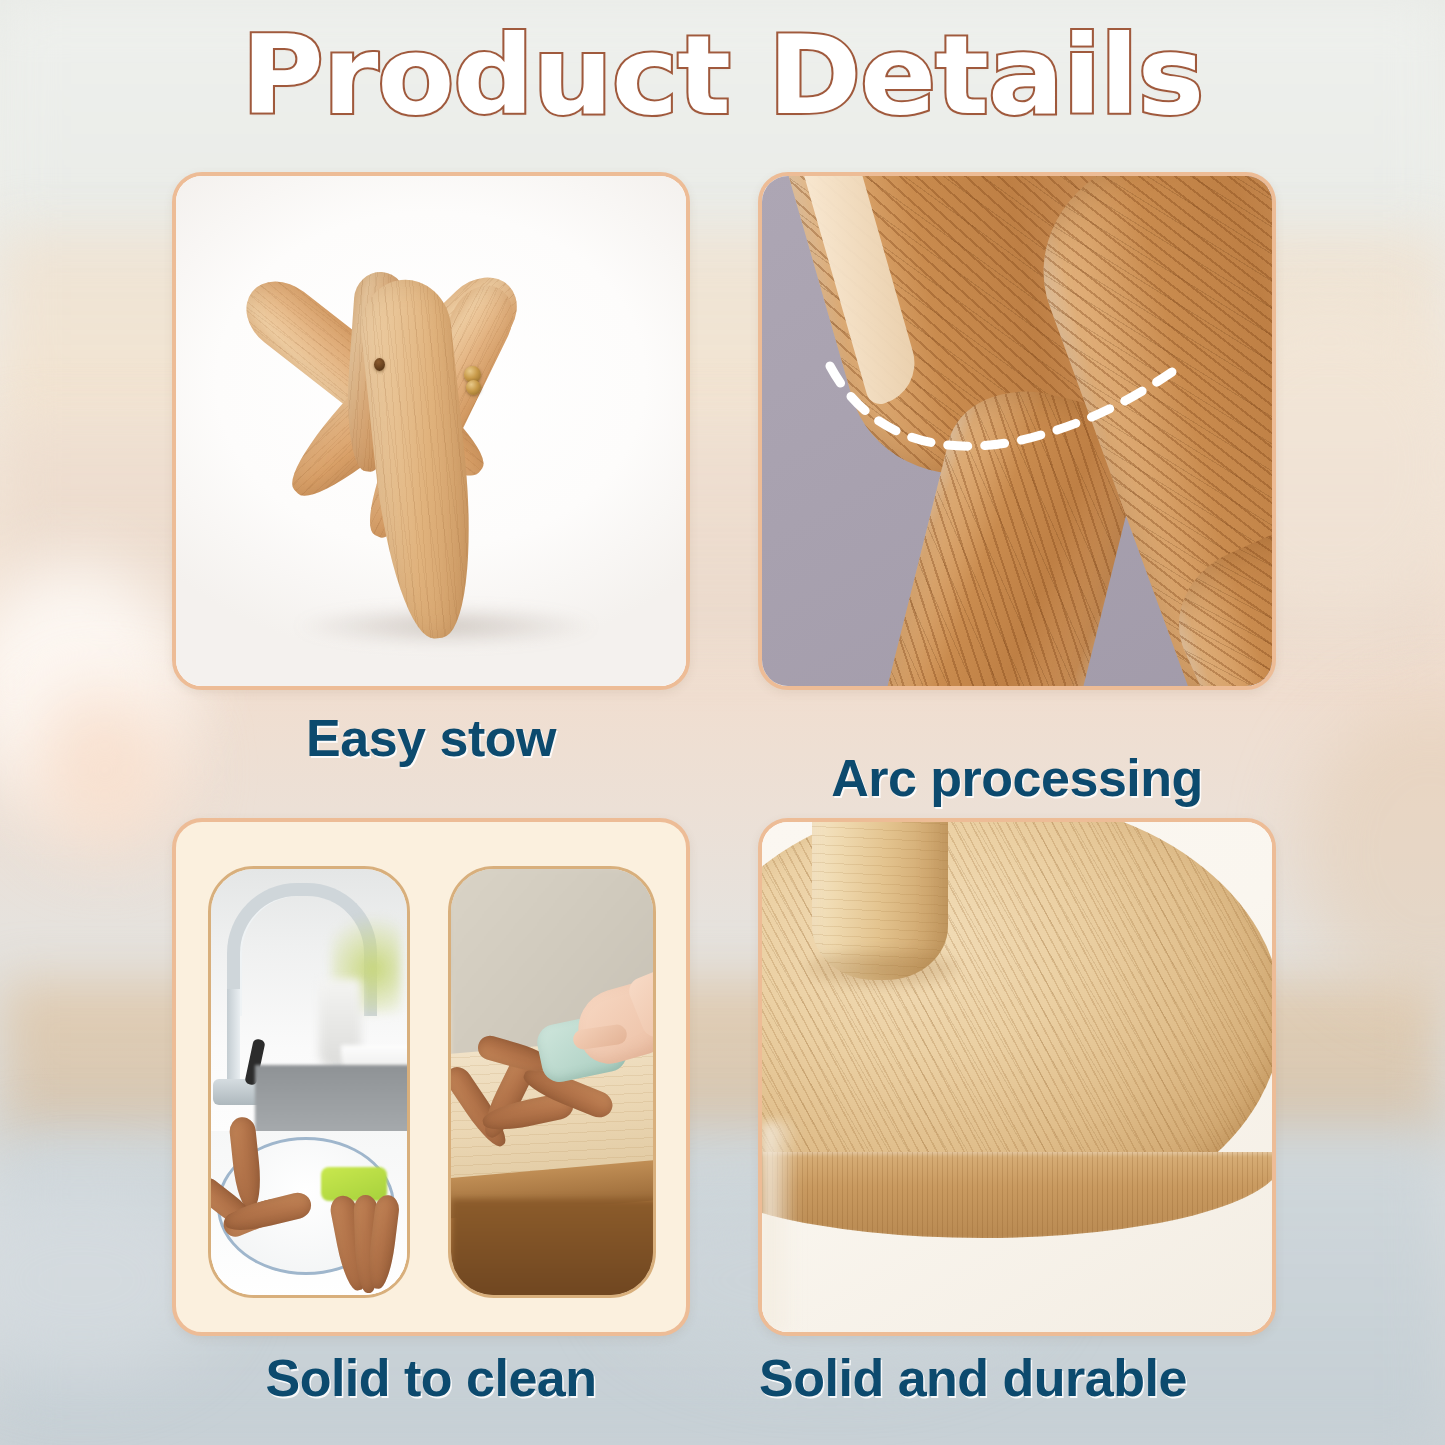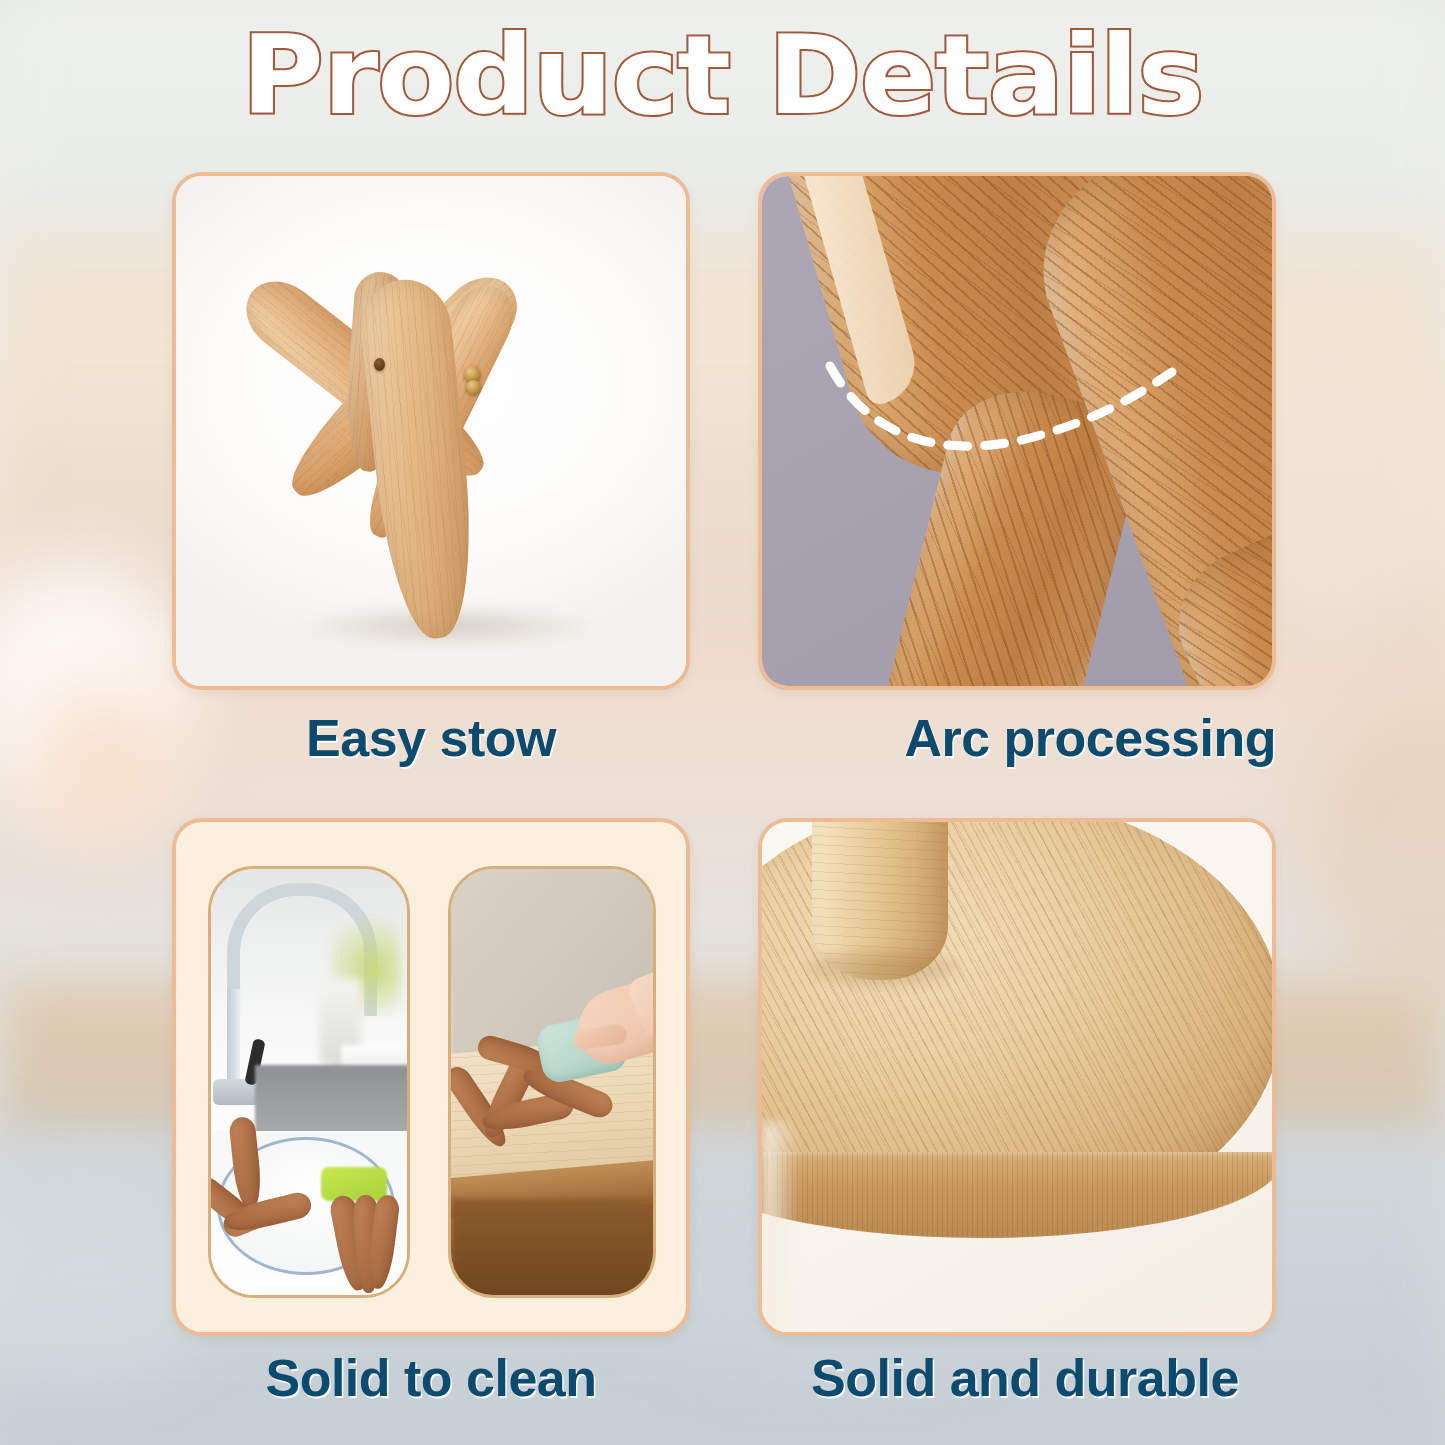--- a/index.html
+++ b/index.html
@@ -84,23 +84,23 @@
     text-align: center;
     width: 518px;
     font-size: 52px;
     font-weight: 700;
     color: #0c4a6e;
     text-shadow: 1.5px 1.5px 0 rgba(255,255,255,0.85);
     font-family: "Liberation Sans", sans-serif;
     letter-spacing: -0.5px;
   }
   .c1 { left: 172px; top: 708px; }
-  .c2 { left: 758px; top: 708px; text-align: right; }
+  .c2 { left: 758px; top: 748px; }
   .c3 { left: 172px; top: 1348px; }
-  .c4 { left: 766px; top: 1348px; }
+  .c4 { left: 714px; top: 1348px; }
 
   
   .ph-white { position:absolute; inset:0; background:
       radial-gradient(ellipse 70% 55% at 50% 40%, #ffffff 0%, #fdfcfb 60%, #f4f1ee 100%); }
   .blade {
     position: absolute;
     background: linear-gradient(100deg, #E8BE8E 0%, #F0CFA4 18%, #E3B381 45%, #D9A068 72%, #C68F5B 100%);
     border-radius: 50% 50% 46% 46% / 14% 14% 50% 50%;
     box-shadow: inset 0 0 24px rgba(140,90,45,0.22);
   }

